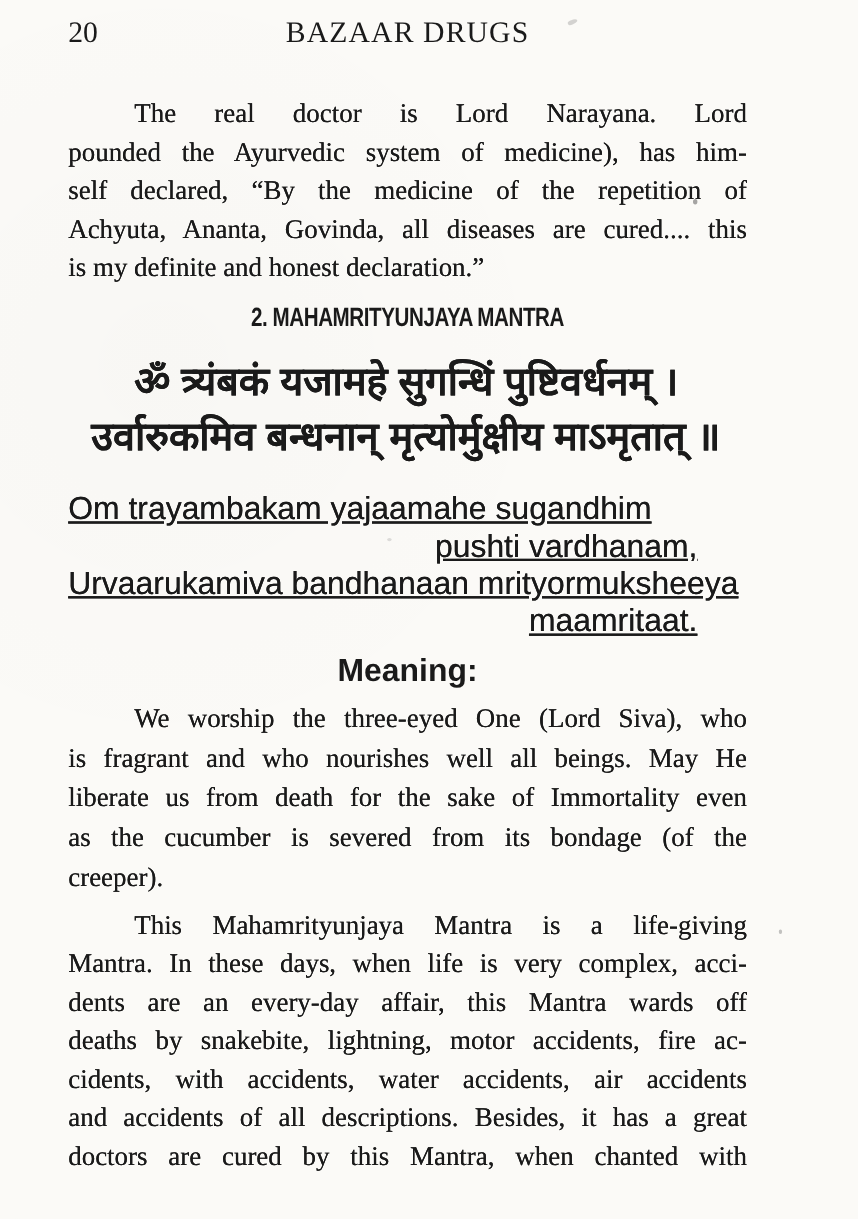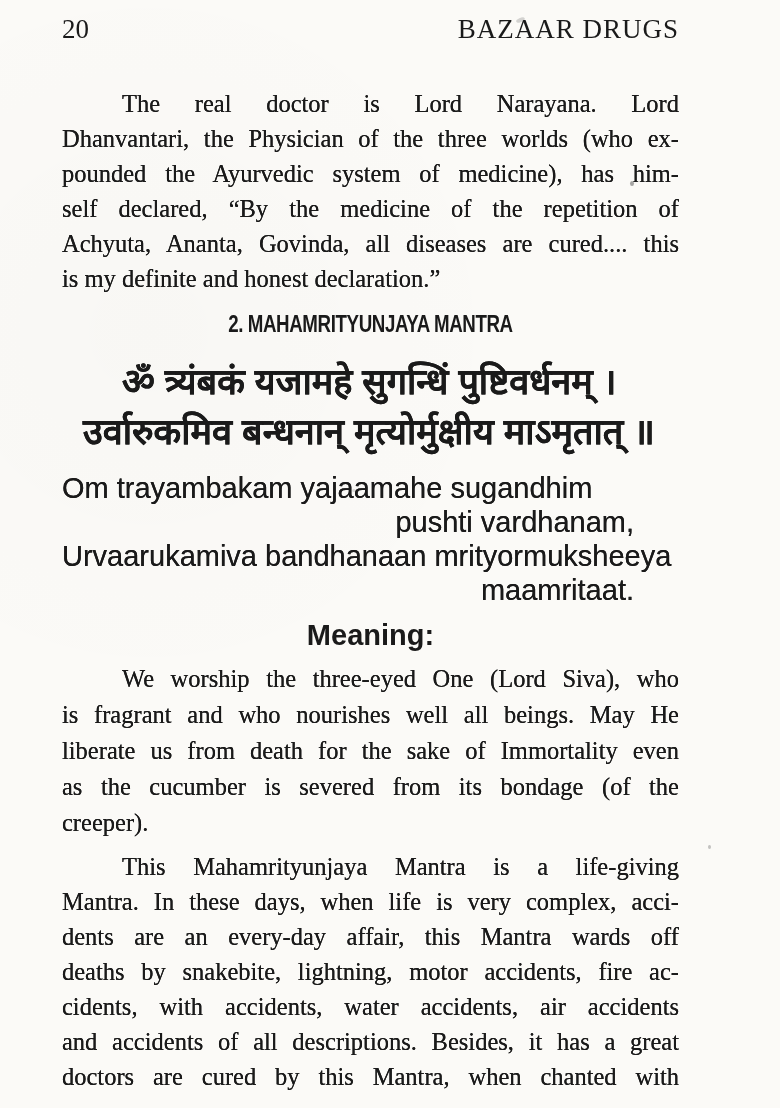--- a/index.html
+++ b/index.html
@@ -25,21 +25,21 @@
   }
   
   .pghead{
     position:relative;
     height:30px;
     font-size:27px;
     line-height:30px;
   }
   .pgnum{position:absolute;left:0;top:0;}
   .runtitle{
-    display:block;text-align:right;
+    display:block;text-align:center;
     letter-spacing:1px;
   }
   
   .para{display:block;}
   .para .pline{
     font-size:24.5px;
     line-height:35px;
     white-space:nowrap;
     text-align:justify;
     text-align-last:justify;
@@ -73,21 +73,21 @@
     font-family:"Liberation Sans", sans-serif;
     font-weight:600;
     font-size:36px;
     line-height:50px;
     white-space:nowrap;
     text-shadow:0 0 0.5px currentColor;
   }
   .sk-line.sk1{margin-left:60px;}
   .sk-line.sk2{margin-left:21px;}
   
-  .translit{margin-top:14px;}
+  .translit{margin-top:24px;text-decoration:underline;}
   .tl-line{
     font-family:"Liberation Sans", sans-serif;
     font-size:29px;
     line-height:34px;
     white-space:nowrap;
     text-shadow:0 0 0.4px currentColor;
   }
   .tl-line.tl-right{
     text-align:right;
     padding-right:45px;
@@ -118,21 +118,20 @@
 
 <div class="page">
 
   <div class="pghead">
     <span class="pgnum">20</span>
     <span class="runtitle">BAZAAR DRUGS</span>
   </div>
 
   <section class="para para-intro indent no-just-last">
       <div class="pline">The real doctor is Lord Narayana. Lord</div>
-      <div class="pline">Dhanvantari, the Physician of the three worlds (who ex-</div>
       <div class="pline">pounded the Ayurvedic system of medicine), has him-</div>
       <div class="pline">self declared, “By the medicine of the repetition of</div>
       <div class="pline">Achyuta, Ananta, Govinda, all diseases are cured.... this</div>
       <div class="pline">is my definite and honest declaration.”</div>
     </section>
 
   <h2 class="sec-heading"><span class="squeeze">2. MAHAMRITYUNJAYA MANTRA</span></h2>
 
   <div class="sanskrit">
     <div class="sk-line sk1">ॐ त्र्यंबकं यजामहे सुगन्धिं पुष्टिवर्धनम् ।</div>

